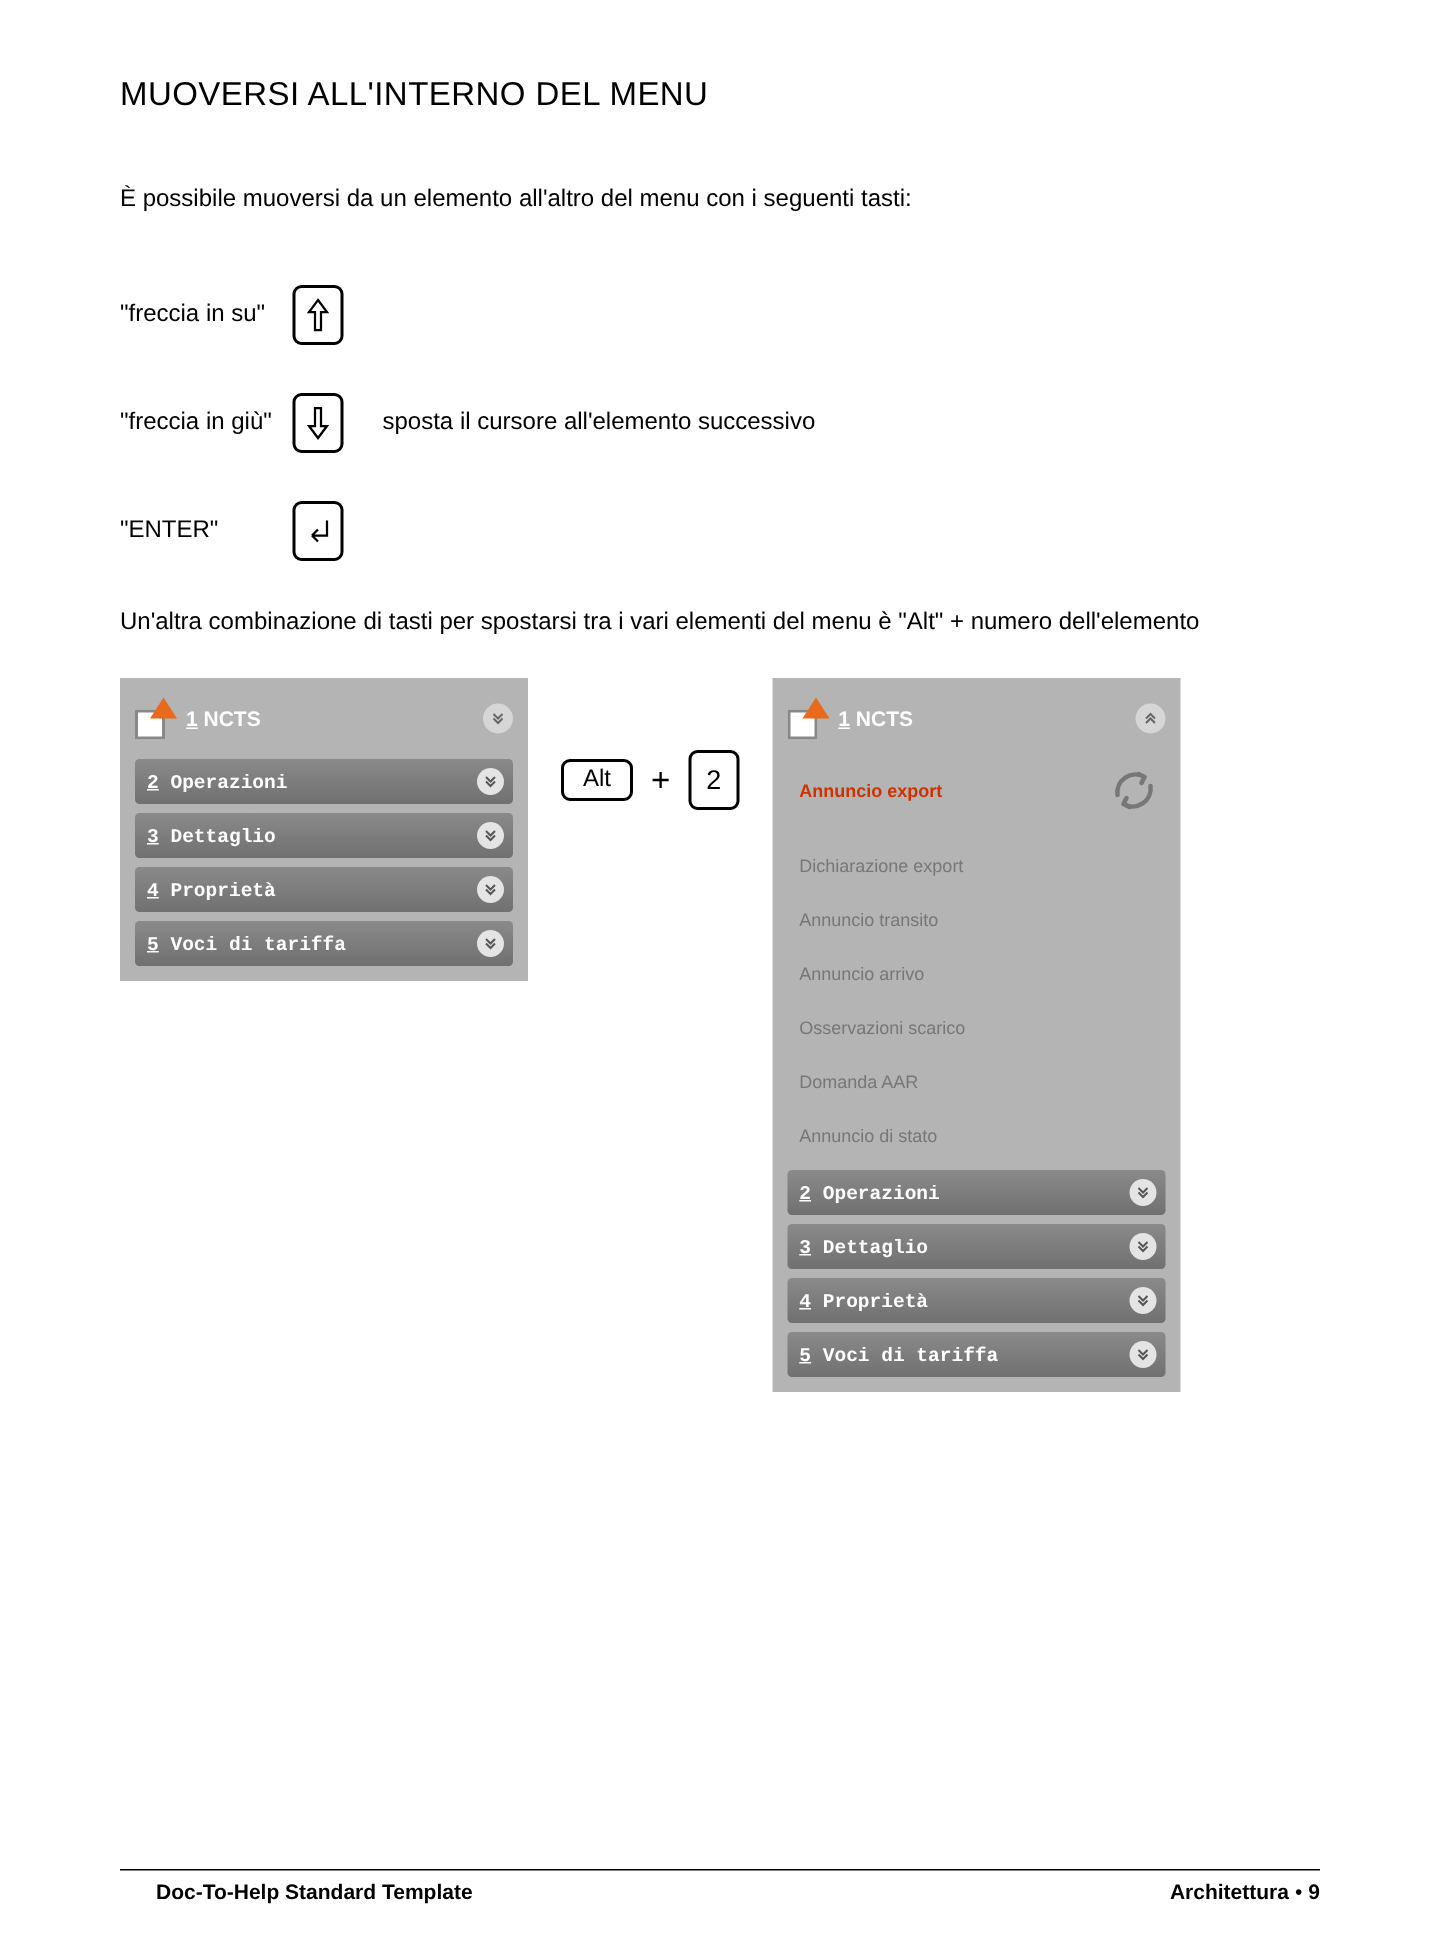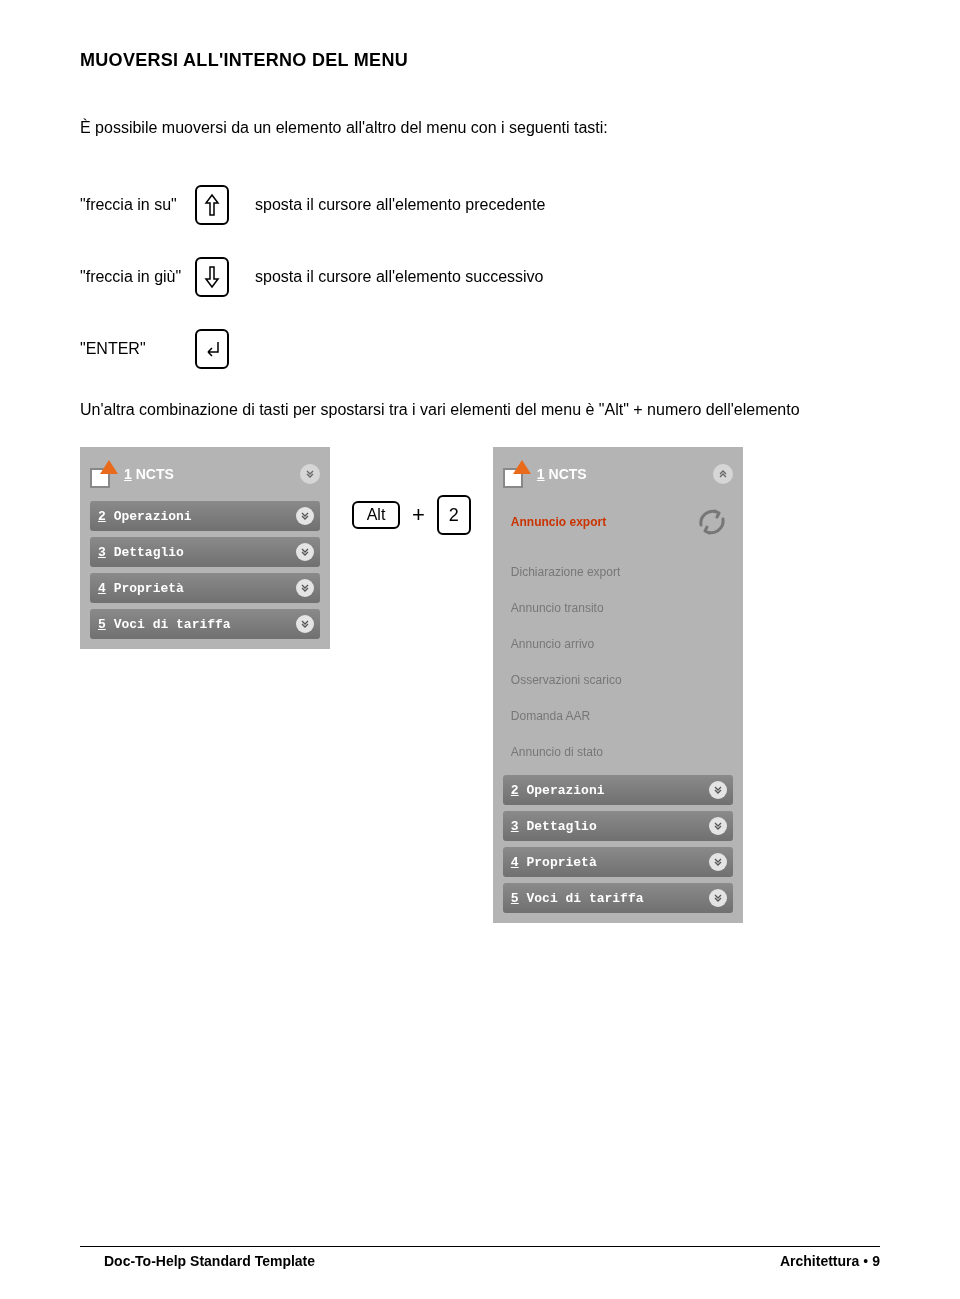--- a/index.html
+++ b/index.html
@@ -6,22 +6,22 @@
   body {
     width: 960px;
     height: 1299px;
     background: #fff;
     font-family: "Futura", "Century Gothic", Arial, sans-serif;
     color: #000;
     position: relative;
     padding: 50px 80px 0 80px;
   }
   .title {
-    font-weight: bold;
-    font-size: 18px;
+    font-weight: normal;
+    font-size: 22px;
     letter-spacing: 0.3px;
     margin-bottom: 48px;
   }
   .intro {
     font-size: 16px;
     margin-bottom: 48px;
   }
   .key-row {
     display: flex;
     align-items: center;
@@ -49,21 +49,21 @@
     font-size: 16px;
     margin-top: 28px;
     margin-bottom: 28px;
   }
   .menus-row {
     display: flex;
     align-items: flex-start;
     gap: 22px;
   }
   .menu-panel {
-    width: 250px;
+    width: 272px;
     background: #b4b4b4;
     padding: 6px 10px 10px 10px;
     display: flex;
     flex-direction: column;
     gap: 6px;
   }
   .menu-header {
     display: flex;
     align-items: center;
     height: 42px;
@@ -212,21 +212,20 @@
 
 <div class="intro">È possibile muoversi da un elemento all'altro del menu con i seguenti tasti:</div>
 
 <div class="key-row">
   <div class="key-label">"freccia in su"</div>
   <div class="key-box">
     <svg width="16" height="24" viewBox="0 0 16 24">
       <path d="M8 2 L14 10 L10 10 L10 22 L6 22 L6 10 L2 10 Z" fill="none" stroke="#000" stroke-width="1.5"></path>
     </svg>
   </div>
-  <div class="key-desc">sposta il cursore all'elemento precedente</div>
 </div>
 
 <div class="key-row">
   <div class="key-label">"freccia in giù"</div>
   <div class="key-box">
     <svg width="16" height="24" viewBox="0 0 16 24">
       <path d="M8 22 L14 14 L10 14 L10 2 L6 2 L6 14 L2 14 Z" fill="none" stroke="#000" stroke-width="1.5"></path>
     </svg>
   </div>
   <div class="key-desc">sposta il cursore all'elemento successivo</div>

